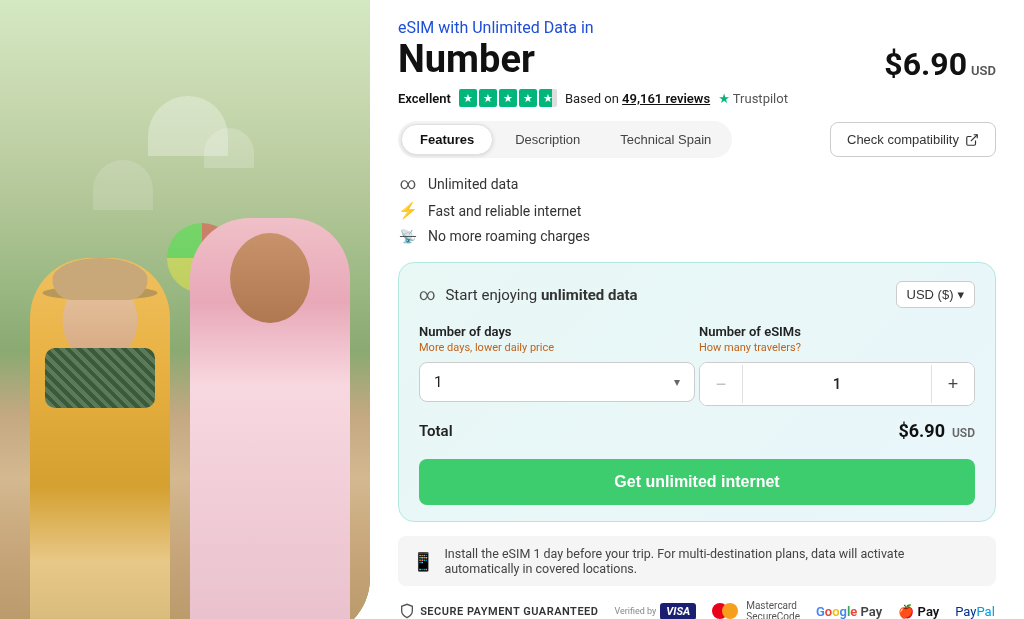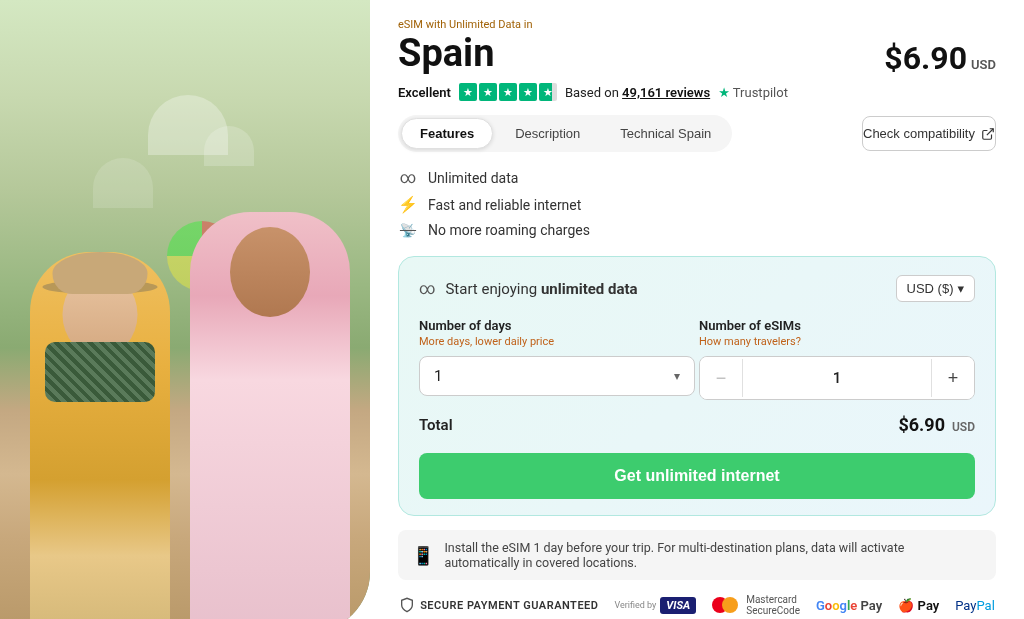--- a/index.html
+++ b/index.html
@@ -29,22 +29,22 @@
     }
     
     .content-panel {
       flex: 1;
       padding: 18px 28px 16px 28px;
       display: flex;
       flex-direction: column;
       gap: 0;
     }
     .esim-label {
-      font-size: 11px;
-      color: #a16207;
+      font-size: 16px;
+      color: #1d4ed8;
       margin-bottom: 2px;
     }
     .header-row {
       display: flex;
       align-items: flex-start;
       justify-content: space-between;
       margin-bottom: 6px;
     }
     .country-title {
       font-size: 38px;
@@ -142,21 +142,21 @@
       background: #fff;
       color: #111;
       font-weight: 600;
       box-shadow: 0 1px 4px rgba(0,0,0,0.12);
       border: 1px solid #e0e0e0;
     }
     .check-compat-btn {
       display: flex;
       align-items: center;
       gap: 6px;
-      padding: 9px 0;
+      padding: 9px 16px;
       border: 1.5px solid #ccc;
       border-radius: 8px;
       background: #fff;
       font-size: 13px;
       font-weight: 500;
       color: #333;
       cursor: pointer;
     }
     
     .features-list {
@@ -529,21 +529,21 @@
       <div class="person1-head"></div>
       <div class="scarf1"></div>
     </div>
   </div>
 
   <div class="content-panel">
 
     <div class="esim-label">eSIM with Unlimited Data in</div>
 
     <div class="header-row">
-      <h1 class="country-title">Spain</h1>
+      <h1 class="country-title">Number</h1>
       <div class="price-block">
         <span class="price-main">$6.90</span>
         <span class="price-currency">USD</span>
       </div>
     </div>
 
     <div class="rating-row">
       <span class="rating-label">Excellent</span>
       <div class="stars">
         <span class="star">★</span>

